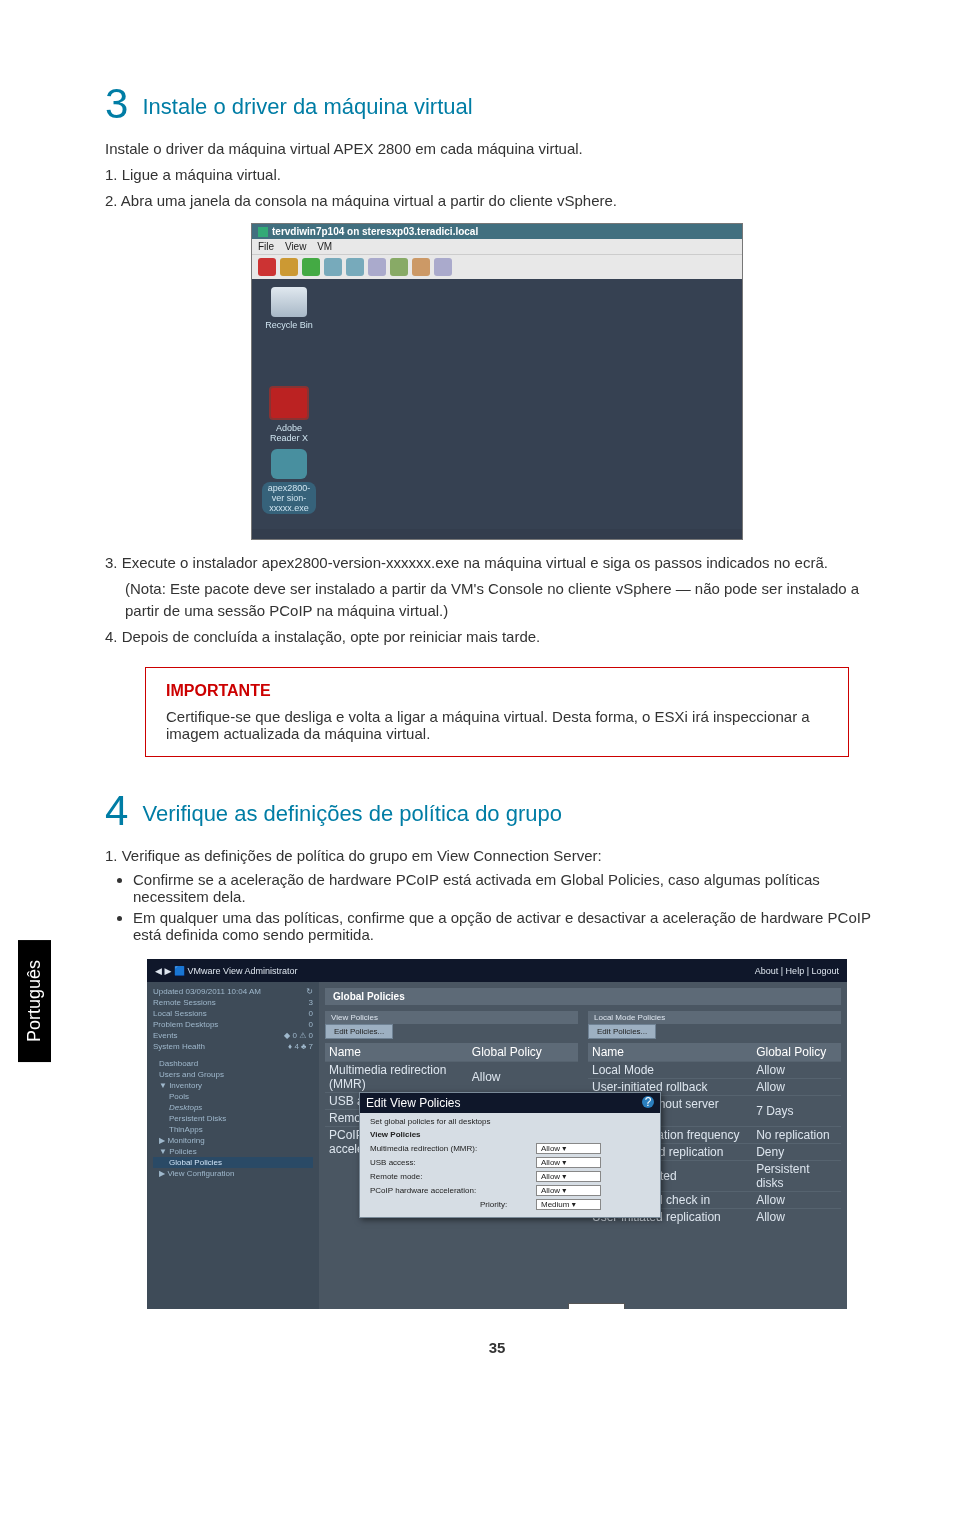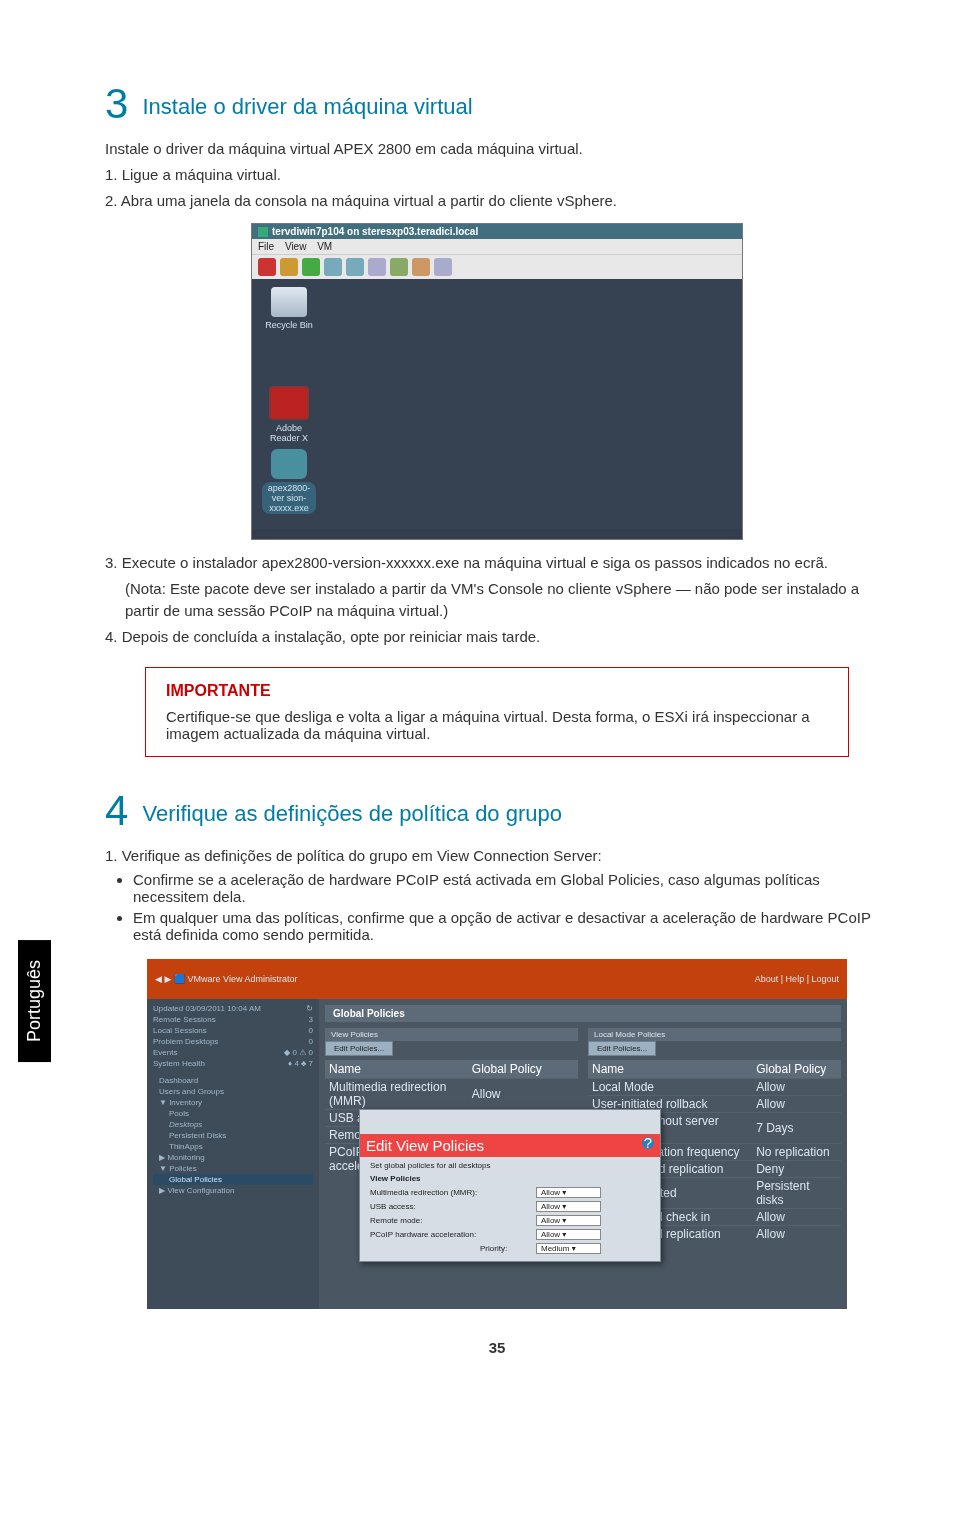--- a/index.html
+++ b/index.html
@@ -116,22 +116,22 @@
     margin: 16px auto 0 auto;
     width: 700px;
     height: 350px;
     background: #4a5662;
     font-size: 8px;
     color: #dde5ee;
     position: relative;
     overflow: hidden;
   }
   .ss2-topbar {
-    background: #c2410c;
-    height: 40px;
+    background: #0f172a;
+    height: 23px;
     display: flex;
     justify-content: space-between;
     align-items: center;
     padding: 0 8px;
     font-size: 9px;
   }
   .ss2-body {
     display: flex;
     height: calc(100% - 22px);
   }
@@ -207,25 +207,24 @@
     left: 40px;
     top: 110px;
     width: 300px;
     background: #d6dde4;
     border: 1px solid #7a8a98;
     color: #222;
     font-size: 8px;
     box-shadow: 2px 2px 6px rgba(0,0,0,.5);
   }
   .dialog .d-title {
-    background: #ef4444;
+    background: #0f172a;
     color: #fff;
     padding: 3px 6px;
-    font-size: 15px;
-    margin-top: 24px;
+    font-size: 12px;
   }
   .dialog .d-body {
     padding: 4px 10px;
   }
   .dialog .d-row {
     display: flex;
     align-items: center;
     gap: 16px;
     margin: 3px 0;
   }

